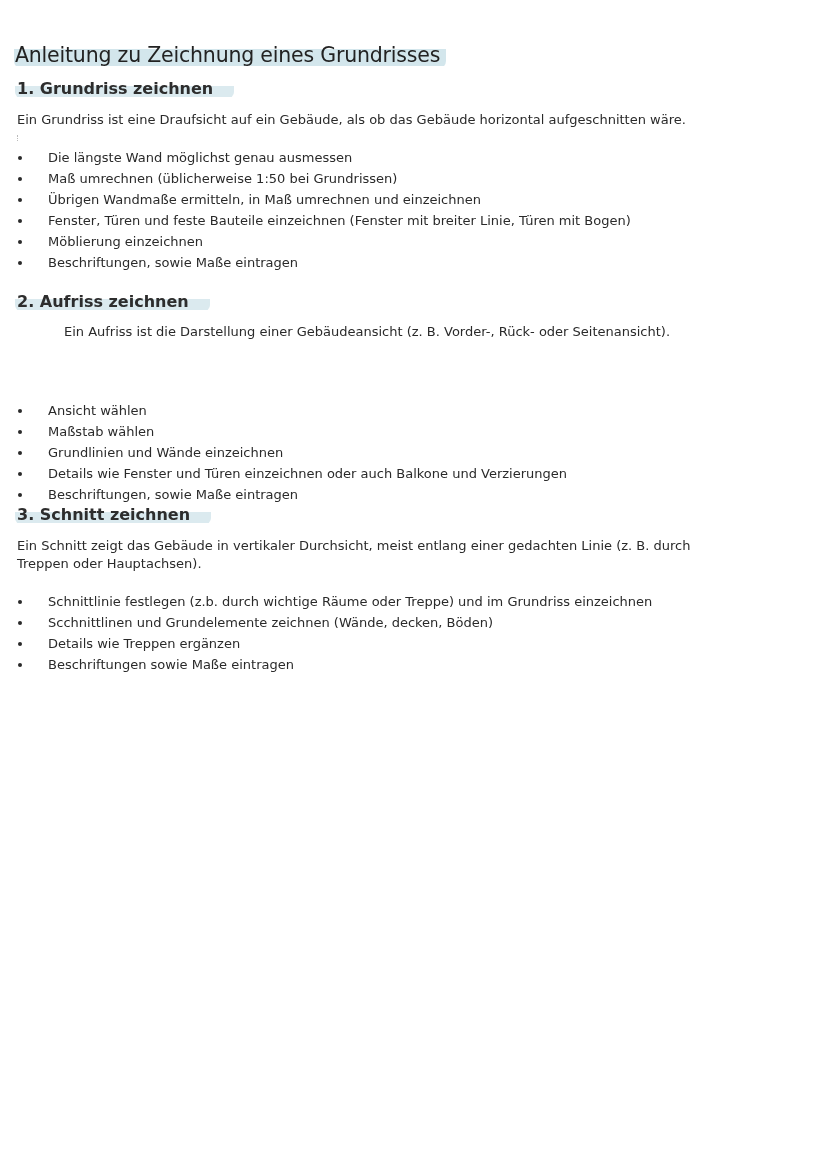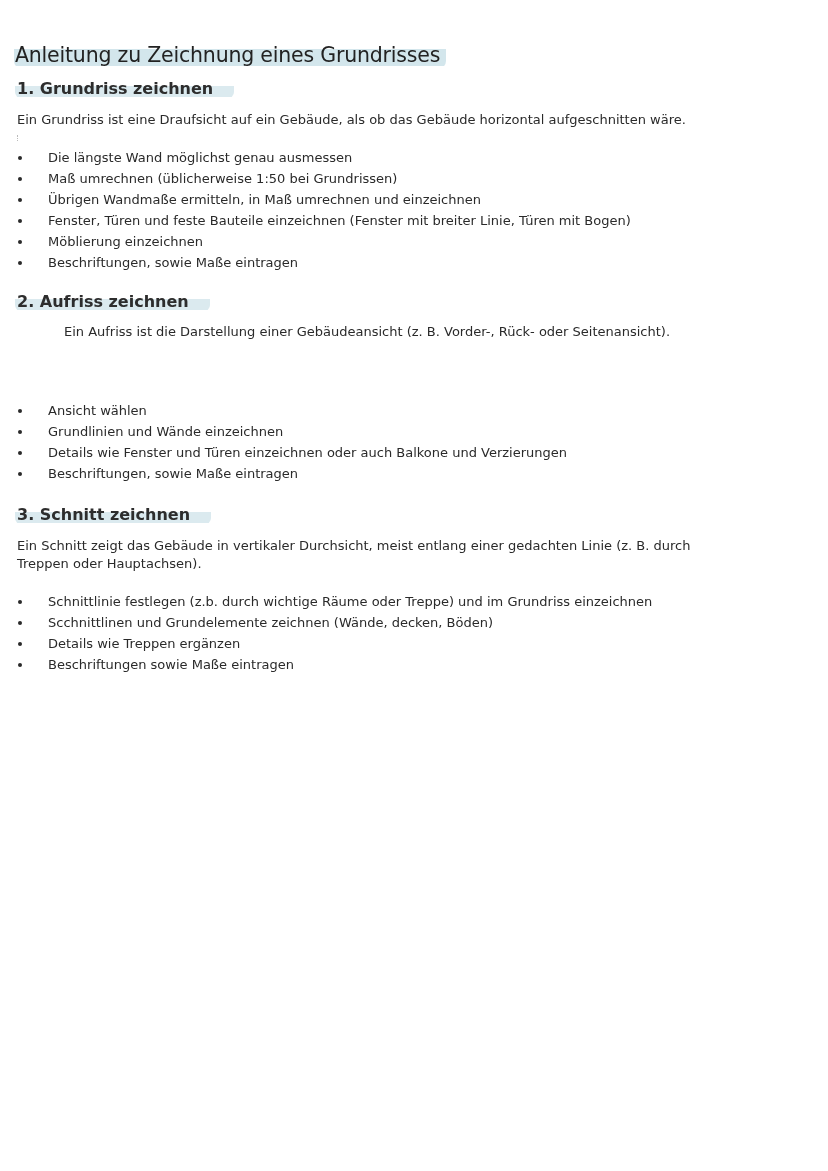--- a/index.html
+++ b/index.html
@@ -110,20 +110,21 @@
     <li><span class="dot"></span><span>Übrigen Wandmaße ermitteln, in Maß umrechnen und einzeichnen</span></li>
     <li><span class="dot"></span><span>Fenster, Türen und feste Bauteile einzeichnen (Fenster mit breiter Linie, Türen mit Bogen)</span></li>
     <li><span class="dot"></span><span>Möblierung einzeichnen</span></li>
     <li><span class="dot"></span><span>Beschriftungen, sowie Maße eintragen</span></li>
   </ul>
 
   <h2 class="section-heading" style="top:289px;">2. Aufriss zeichnen</h2>
   <p class="paragraph" style="top:323px;text-align:center;">Ein Aufriss ist die Darstellung einer Gebäudeansicht (z. B. Vorder-, Rück- oder Seitenansicht).</p>
   <ul class="bullets" style="top:360px;margin-top:40px;">
     <li><span class="dot"></span><span>Ansicht wählen</span></li>
+    <li><span class="dot"></span><span>Maßstab wählen</span></li>
     <li><span class="dot"></span><span>Grundlinien und Wände einzeichnen</span></li>
     <li><span class="dot"></span><span>Details wie Fenster und Türen einzeichnen oder auch Balkone und Verzierungen</span></li>
     <li><span class="dot"></span><span>Beschriftungen, sowie Maße eintragen</span></li>
   </ul>
 
   <h2 class="section-heading" style="top:502px;">3. Schnitt zeichnen</h2>
   <p class="paragraph" style="top:537px;">Ein Schnitt zeigt das Gebäude in vertikaler Durchsicht, meist entlang einer gedachten Linie (z. B. durch Treppen oder Hauptachsen).</p>
   <ul class="bullets" style="top:591px;">
     <li><span class="dot"></span><span>Schnittlinie festlegen (z.b. durch wichtige Räume oder Treppe) und im Grundriss einzeichnen</span></li>
     <li><span class="dot"></span><span>Scchnittlinen und Grundelemente zeichnen (Wände, decken, Böden)</span></li>

